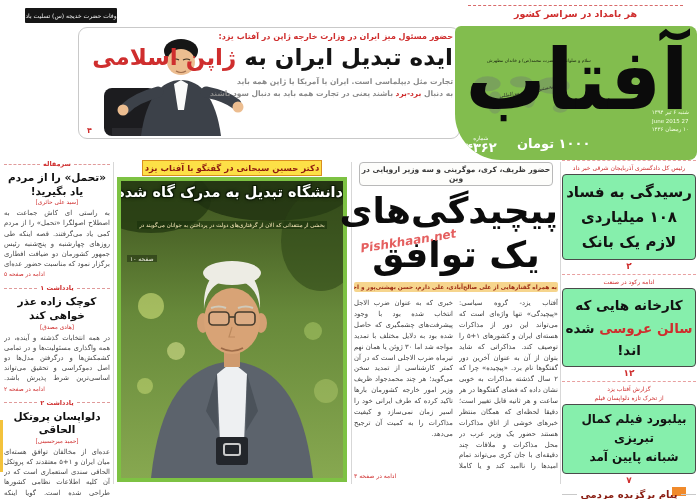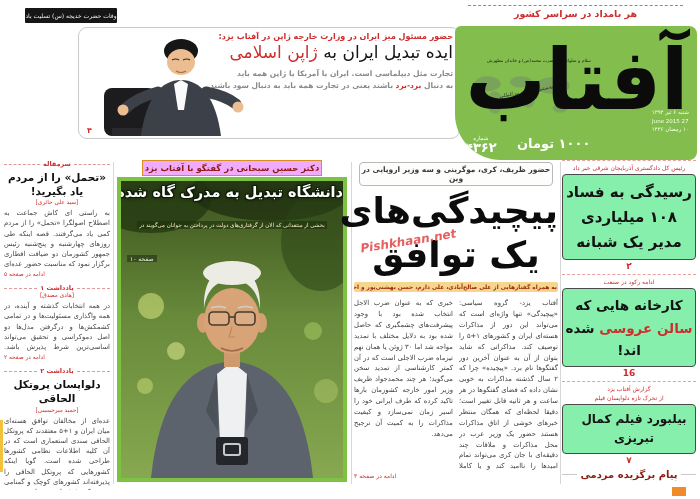--- a/index.html
+++ b/index.html
@@ -11,21 +11,21 @@
     font-size:6px;line-height:15px;text-align:center;border-radius:1px;}
 
   
   .lead-box{position:absolute;left:78px;top:27px;width:380px;height:110px;border:1px solid #c9c9c9;
     border-radius:9px;background:#fff;}
   .lead-photo{position:absolute;left:4px;top:2px;width:196px;height:106px;}
   .lead-text{position:absolute;right:6px;top:4px;width:270px;text-align:right;}
   .lead-kicker{font-size:8px;font-weight:bold;color:#cf2e2e;white-space:nowrap;}
   .lead-kicker .brand{color:#cf2e2e;}
   .lead-h1{font-size:18px;font-weight:bold;color:#141414;line-height:1.45;white-space:nowrap;}
-  .lead-h2{font-size:17px;font-weight:normal;color:#141414;line-height:1.4;white-space:nowrap;}
+  .lead-h2{font-size:23px;font-weight:bold;color:#141414;line-height:1.4;white-space:nowrap;text-align:center;}
   .lead-h2 .red{color:#cf2e2e;}
   .lead-deck{margin-top:3px;font-size:7.5px;font-weight:bold;color:#8a8a8a;line-height:1.6;white-space:nowrap;}
   .lead-deck .red{color:#cf2e2e;}
   .lead-page{position:absolute;left:8px;bottom:3px;color:#cf2e2e;font-size:8px;font-weight:bold;}
 
   
   .mast-tagline{position:absolute;left:468px;top:5px;width:215px;color:#cf2e2e;font-size:9.5px;font-weight:bold;
     text-align:center;border-top:1px dashed #d86a6a;padding-top:2px;}
   .masthead{position:absolute;left:455px;top:26px;width:242px;height:134px;background:#82bd4e;
     border-radius:6px 8px 8px 46px;overflow:hidden;}
@@ -54,21 +54,21 @@
   .sec-title{font-size:10.5px;font-weight:bold;color:#101010;text-align:center;line-height:1.3;margin:3px 0 1px;}
   .sec-byline{color:#cf2e2e;font-size:5.8px;text-align:center;}
   .sec-body{font-size:6.8px;color:#454545;text-align:justify;line-height:1.5;margin-top:3px;overflow:hidden;}
   .sec-body.h1x{max-height:62px;}
   .sec-body.h2x{max-height:52px;}
   .sec-body.h3x{max-height:74px;}
   .sec-more{color:#cf2e2e;font-size:5.8px;text-align:left;margin-top:1px;}
 
   
   .interview{position:absolute;left:117px;top:160px;width:230px;}
-  .iv-banner{margin:0 auto;width:178px;background:#f0abfc;border:1px solid #d98f1f;color:#8f1a10;
+  .iv-banner{margin:0 auto;width:178px;background:#fde047;border:1px solid #d98f1f;color:#8f1a10;
     font-size:8.5px;font-weight:bold;text-align:center;padding:2px 0;}
   .iv-frame{margin-top:1px;border:4px solid #7dc243;height:297px;position:relative;overflow:hidden;background:#48611f;}
   .iv-photo{position:absolute;left:0;top:0;width:222px;height:297px;}
   .iv-headline{position:absolute;top:3px;left:0;width:100%;text-align:center;font-size:14.5px;font-weight:bold;
     color:#ffffff;white-space:nowrap;text-shadow:1px 1px 0 #0e1c06,-1px 1px 0 #0e1c06,1px -1px 0 #0e1c06,-1px -1px 0 #0e1c06,0 0 4px #000;}
   .iv-deck{position:absolute;top:26px;left:0;width:100%;text-align:center;max-height:42px;overflow:hidden;}
   .iv-deck div{margin:1px 4px;line-height:1.7;}
   .iv-deck span{background:rgba(26,48,12,.62);color:#ffeebf;font-size:5.5px;padding:1px 2px;}
   .iv-page{position:absolute;top:74px;left:6px;color:#f5f5e8;font-size:6px;background:rgba(10,20,5,.4);padding:0 3px;}
 
@@ -167,20 +167,21 @@
   <div class="opinion-col">
     <div class="sec">
       <div class="sec-header">سرمقاله</div>
       <div class="sec-title">«تحمل» را از مردم یاد بگیرید!</div>
       <div class="sec-byline">[سید علی حائری]</div>
       <div class="sec-body h1x">به راستی ای کاش جماعت به اصطلاح اصولگرا «تحمل» را از مردم کمی یاد می‌گرفتند. قصه اینکه طی روزهای چهارشنبه و پنج‌شنبه رئیس جمهور کشورمان دو ضیافت افطاری برگزار نمود که مناسبت حضور عده‌ای از سران جریان موسوم به اصلاحات در این ضیافت بود و حسن روحانی...</div>
       <div class="sec-more">ادامه در صفحه ۵</div>
     </div>
     <div class="sec">
       <div class="sec-header">یادداشت ۱</div>
+      <div class="sec-title">کوچک زاده عذر خواهی کند</div>
       <div class="sec-byline">[هادی مصدق]</div>
       <div class="sec-body h2x">در همه انتخابات گذشته و آینده، در همه واگذاری مسئولیت‌ها و در تمامی کشمکش‌ها و درگرفتن مدل‌ها دو اصل دموکراسی و تحقیق می‌تواند اساسی‌ترین شرط پذیرش باشد. احترام عملی به نظام مقدس جمهوری اسلامی و التزام به ولایت مطلقه فقیه را لازم می‌دانیم...</div>
       <div class="sec-more">ادامه در صفحه ۲</div>
     </div>
     <div class="sec">
       <div class="sec-header">یادداشت ۲</div>
       <div class="sec-title">دلواپسان پروتکل الحاقی</div>
       <div class="sec-byline">[حمید میرحسینی]</div>
       <div class="sec-body h3x">عده‌ای از مخالفان توافق هسته‌ای میان ایران و ۱+۵ معتقدند که پروتکل الحاقی سندی استعماری است که در آن کلیه اطلاعات نظامی کشورها طراحی شده است. گویا اینکه کشورهایی که پروتکل الحاقی را پذیرفته‌اند کشورهای کوچک و گمنامی هستند که دغدغه امنیتی ندارند و...</div>
 
@@ -250,34 +251,35 @@
       <div class="ms-col">خبری که به عنوان ضرب الاجل انتخاب شده بود با وجود پیشرفت‌های چشمگیری که حاصل شده بود به دلایل مختلف با تمدید مواجه شد اما ۳۰ ژوئن یا همان نهم تیرماه ضرب الاجلی است که در آن کمتر کارشناسی از تمدید سخن می‌گوید؛ هر چند محمدجواد ظریف وزیر امور خارجه کشورمان بارها تاکید کرده که طرف ایرانی خود را اسیر زمان نمی‌سازد و کیفیت مذاکرات را به کمیت آن ترجیح می‌دهد.</div>
     </div>
     <div class="ms-more">ادامه در صفحه ۳</div>
   </div>
 
   <div class="news-col">
     <div class="n-kicker">رئیس کل دادگستری آذربایجان شرقی خبر داد</div>
     <div class="n-box b1">
       <div>رسیدگی به فساد</div>
       <div>۱۰۸ میلیاردی</div>
-      <div>مدیر یک شبانه</div>
+      <div>لازم یک بانک</div>
     </div>
     <div class="n-page">۲</div>
     <div class="n-kicker">ادامه رکود در صنعت</div>
     <div class="n-box b2">
       <div>کارخانه هایی که</div>
       <div><span class="red">سالن عروسی </span><span>شده اند!</span></div>
     </div>
-    <div class="n-page">16</div>
+    <div class="n-page">۱۲</div>
     <div class="n-kicker">
       <div>گزارش آفتاب یزد</div>
       <div>از تحرک تازه دلواپسان فیلم</div>
     </div>
     <div class="n-box b3">
       <div>بیلبورد فیلم کمال تبریزی</div>
+      <div>شبانه پایین آمد</div>
     </div>
     <div class="n-page">۷</div>
     <div class="msg-header">پیام برگزیده مردمی</div>
 
   </div>
 
 </div>
 
 </body></html>

